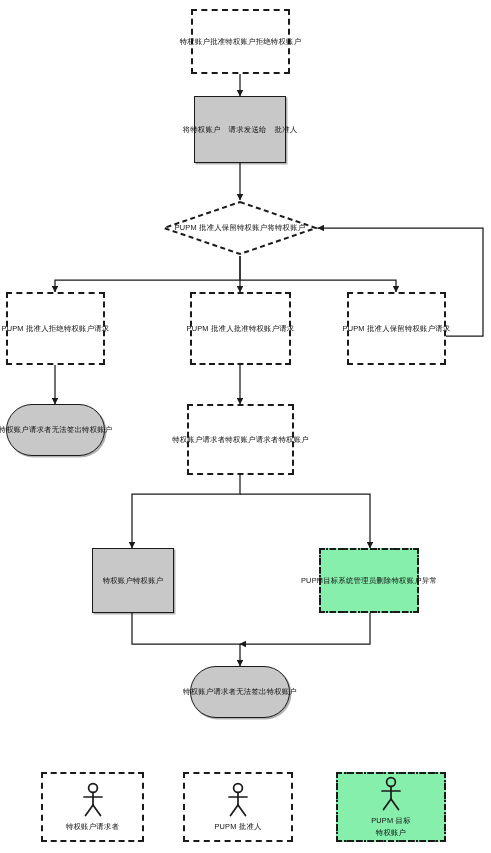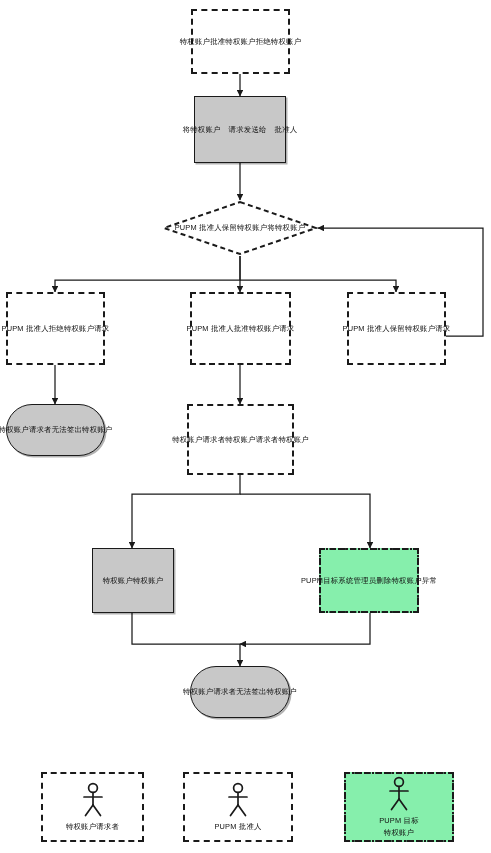--- a/index.html
+++ b/index.html
@@ -237,21 +237,21 @@
         <line x1="4" y1="15" x2="22" y2="15"></line>
         <line x1="13" y1="23" x2="5.5" y2="33.5"></line>
         <line x1="13" y1="23" x2="20.5" y2="33.5"></line>
       </g>
     </svg>
     <div class="lbl">
       <span class="ln">PUPM  批准人</span>
     </div>
   </div>
 
-  <div class="legend-node v-dashdot" style="left:344px; top:772px; width:110px; height:70px;">
+  <div class="legend-node v-dashdot" style="left:336px; top:772px; width:110px; height:70px;">
     <svg class="actor" width="26" height="36" viewBox="0 0 26 36">
       <g fill="none" stroke="#1a1a1a" stroke-width="1.7" stroke-linecap="round">
         <circle cx="13" cy="6" r="4.4"></circle>
         <line x1="13" y1="10.6" x2="13" y2="23"></line>
         <line x1="4" y1="15" x2="22" y2="15"></line>
         <line x1="13" y1="23" x2="5.5" y2="33.5"></line>
         <line x1="13" y1="23" x2="20.5" y2="33.5"></line>
       </g>
     </svg>
     <div class="lbl">

